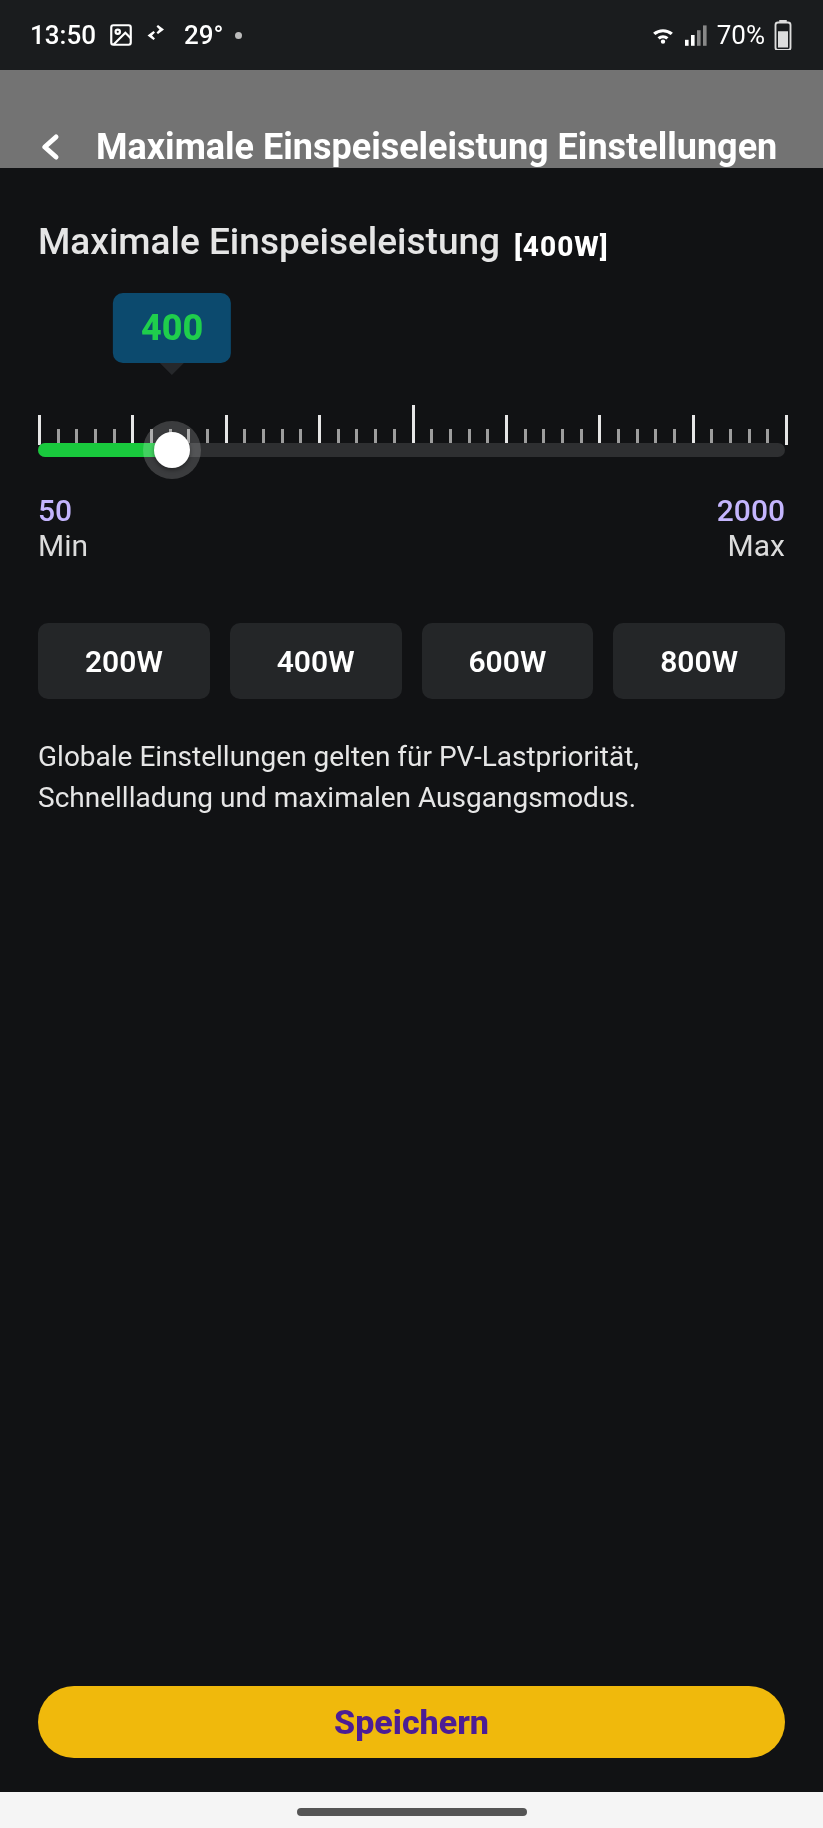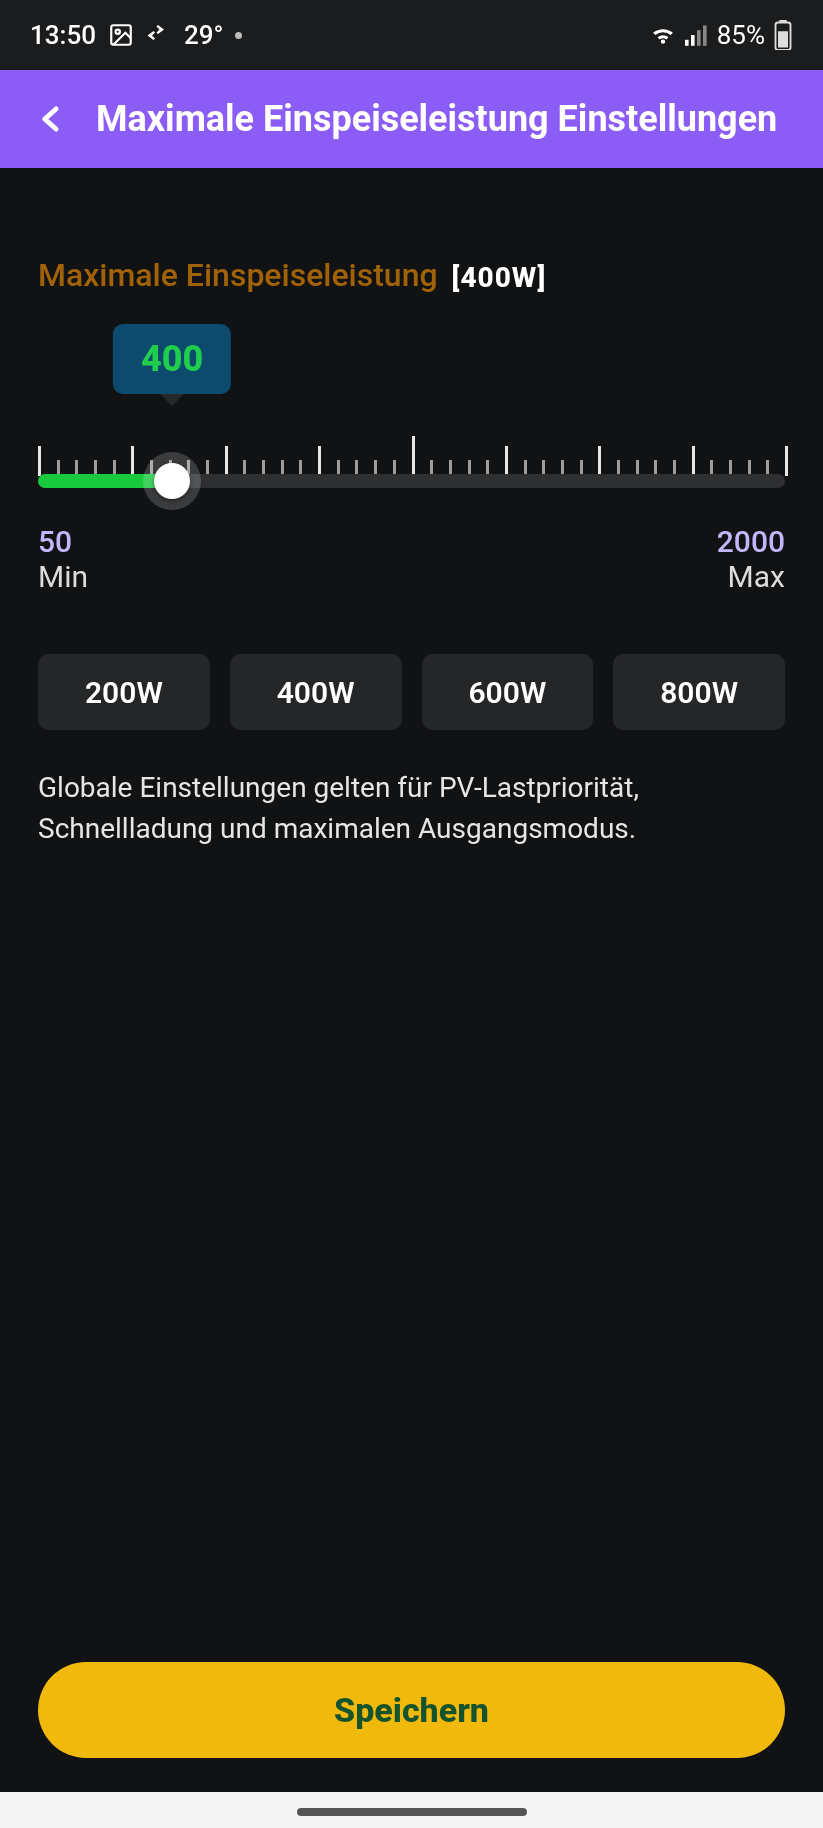--- a/index.html
+++ b/index.html
@@ -6,27 +6,27 @@
   html, body { width: 823px; height: 1828px; background: #111214; color: #ffffff; font-family: -apple-system, "Segoe UI", Roboto, Helvetica, Arial, sans-serif; overflow: hidden; position: relative; }
 
   
   .status-bar { height: 70px; display: flex; align-items: center; justify-content: space-between; padding: 0 30px; font-size: 26px; background:#1a1c1e; }
   .status-left { display: flex; align-items: center; gap: 12px; font-weight: 500; }
   .status-left svg { display:block; }
   .status-right { display: flex; align-items: center; gap: 8px; font-weight: 400; }
   .dot { width:7px; height:7px; border-radius:50%; background:#bbb; display:inline-block; }
 
   
-  .header { height: 98px; background:#8b5cf6; display:flex; align-items:center; padding: 0 36px; gap: 30px; }
+  .header { height: 98px; background:#737373; display:flex; align-items:flex-end; padding: 0 36px; gap: 30px; }
   .header .title { font-size: 36px; font-weight: 700; flex:1; white-space:nowrap; overflow:hidden; text-overflow:ellipsis; }
 
   
   .content { padding: 52px 38px 0 38px; }
   .label-row { display:flex; align-items:flex-end; gap:14px; }
-  .label-row .lbl { font-size: 32px; font-weight:500; color:#a16207;margin-top:36px; }
+  .label-row .lbl { font-size: 37px; font-weight:500; color:#e5e5e5; }
   .label-row .val { font-size: 28px; font-weight:800; letter-spacing:1px; color:#ffffff; }
 
   
   .bubble-wrap { position:relative; height:100px; margin-top:30px; }
   .bubble { position:absolute; transform:translateX(-50%); background:#0c4a6e; color:#1fce4c; font-weight:800; font-size:36px; padding:14px 28px; border-radius:10px; }
   .bubble::after { content:""; position:absolute; bottom:-12px; left:50%; transform:translateX(-50%); border-left:12px solid transparent; border-right:12px solid transparent; border-top:12px solid #26282b; }
 
   
   .slider-area { position:relative; margin-top:12px; }
   .ticks { position:relative; height:40px; width:100%; }
@@ -41,21 +41,21 @@
   .range-labels { display:flex; justify-content:space-between; margin-top:36px; font-size:30px; font-weight:500; color:#c4b5fd; }
   .range-sub { display:flex; justify-content:space-between; font-size:30px; color:#dcdcdc; }
 
   
   .presets { display:flex; gap:20px; margin-top:60px; }
   .preset { flex:1; background:#242628; border-radius:10px; height:76px; display:flex; align-items:center; justify-content:center; font-size:30px; font-weight:600; color:#ffffff; }
 
   .info { margin-top:38px; font-size:28px; line-height:1.45; color:#e6e6e6; font-weight:400; max-width:740px; }
 
   
-  .save-btn { position:absolute; left:38px; right:38px; bottom:70px; height:96px; border-radius:60px; background:#f0b90c; color:#14532d; font-size:34px; font-weight:800; display:flex; align-items:center; justify-content:center; }
+  .save-btn { position:absolute; left:38px; right:38px; bottom:70px; height:72px; border-radius:60px; background:#f0b90c; color:#4c1d95; font-size:34px; font-weight:800; display:flex; align-items:center; justify-content:center; }
 
   
   .nav-handle { position:absolute; bottom:12px; left:50%; transform:translateX(-50%); width:230px; height:8px; border-radius:4px; background:#555; }
 
   .white-strip { position:absolute; left:0; right:0; bottom:0; height:36px; background:#f5f5f5; }
 </style>
 </head>
 <body>
 
 <div class="status-bar">
@@ -75,21 +75,21 @@
   <div class="status-right">
     <svg width="28" height="22" viewBox="0 0 24 20" fill="#fff">
         <path d="M12 18a2 2 0 100-4 2 2 0 000 4zm-5-6a8 8 0 0110 0l-2 2a5 5 0 00-6 0zm-4-4a14 14 0 0118 0l-2 2a11 11 0 00-14 0z"></path>
       </svg>
     <svg width="24" height="22" viewBox="0 0 20 18" fill="#888">
         <rect x="0" y="13" width="3" height="5" fill="#fff"></rect>
         <rect x="5" y="9" width="3" height="9" fill="#fff"></rect>
         <rect x="10" y="5" width="3" height="13"></rect>
         <rect x="15" y="1" width="3" height="17"></rect>
       </svg>
-    <span>85%</span>
+    <span>70%</span>
     <svg width="20" height="30" viewBox="0 0 14 24">
         <rect x="4" y="0" width="6" height="2" fill="#ddd"></rect>
         <rect x="1" y="2" width="12" height="22" rx="2" fill="none" stroke="#ddd" stroke-width="1.5"></rect>
         <rect x="3" y="9" width="8" height="13" fill="#ddd"></rect>
       </svg>
   </div>
 </div>
 
 <div class="header">
   <svg width="30" height="42" viewBox="0 0 24 24" fill="none" stroke="#fff" stroke-width="4" stroke-linecap="round" stroke-linejoin="round">

